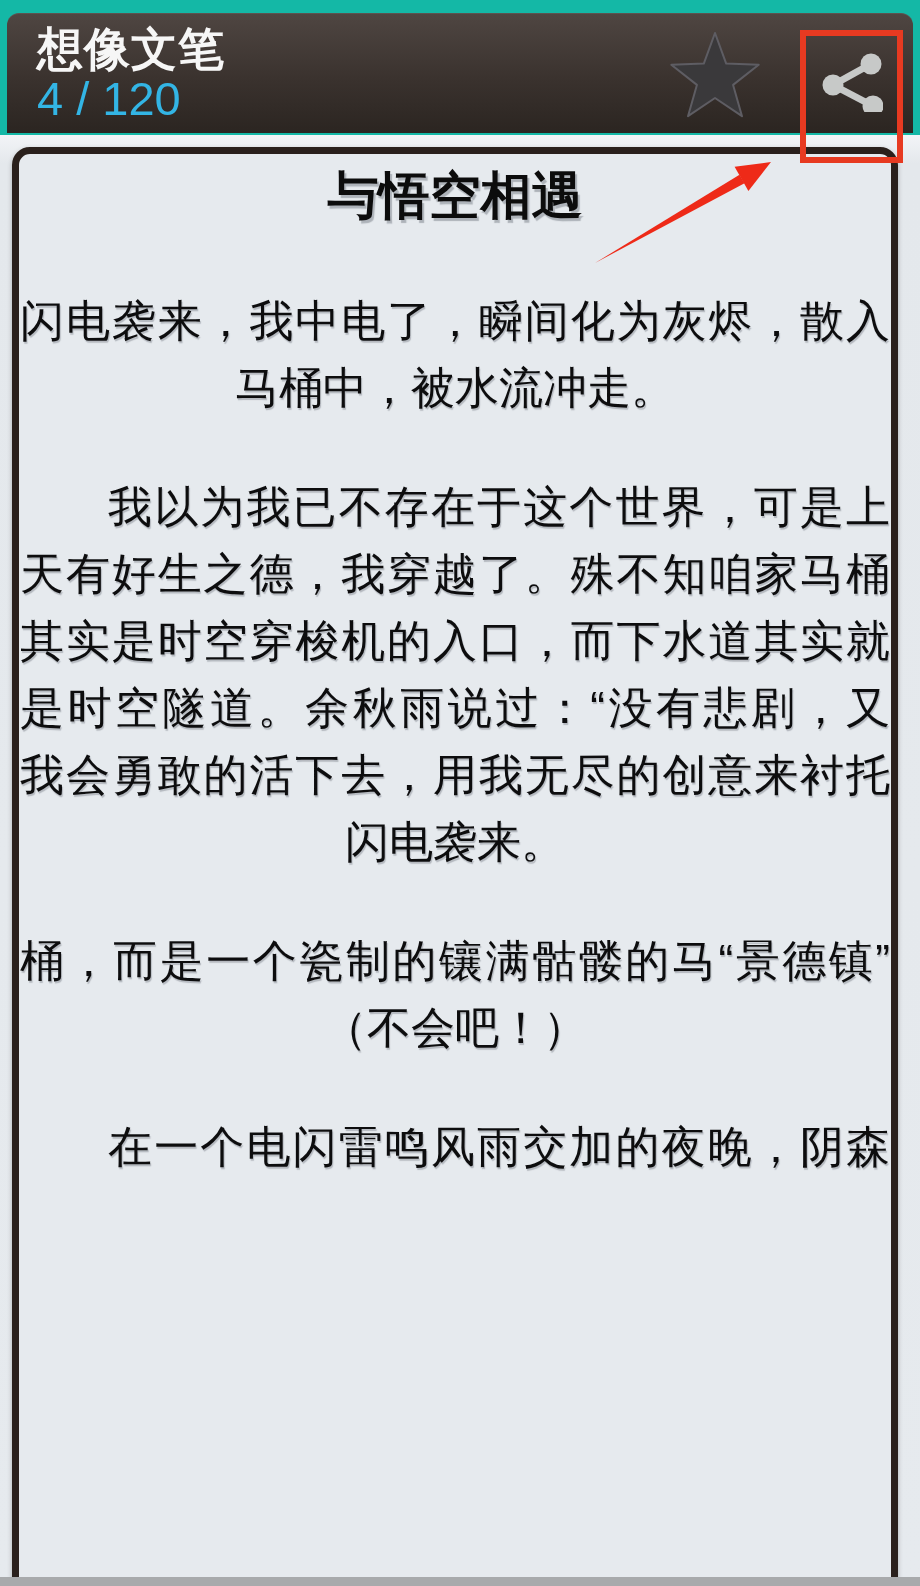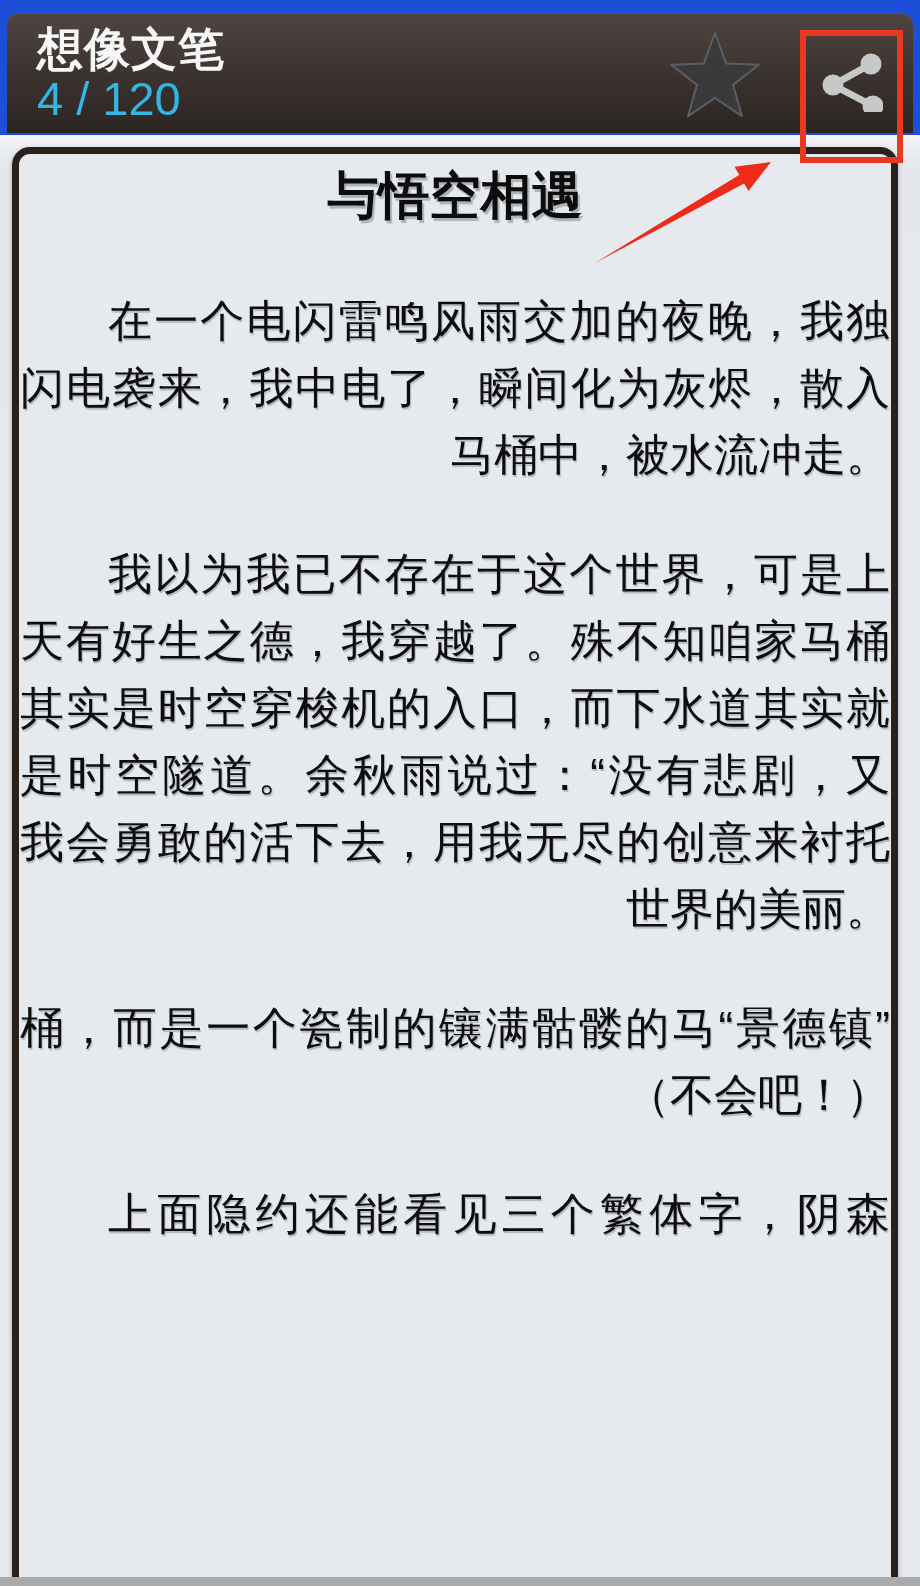--- a/index.html
+++ b/index.html
@@ -2,21 +2,21 @@
 <html><head>
 <meta charset="utf-8">
 <style>
   html,body{margin:0;padding:0;background:#555;}
   .screen{
     position:relative;width:920px;height:1586px;margin:0 auto;
     background:#e6eaee;overflow:hidden;
     font-family:"Liberation Sans","DejaVu Sans",sans-serif;
   }
   
-  .header{position:absolute;left:0;top:0;width:920px;height:135px;background:#1d4ed8;z-index:2;}
+  .header{position:absolute;left:0;top:0;width:920px;height:135px;background:#14b8a6;z-index:2;}
   .header-panel{
     position:absolute;left:7px;right:7px;top:13px;bottom:2px;
     background:linear-gradient(#4f4642,#3a322e 55%,#2b2521);
     border-radius:12px 12px 0 0;
     box-shadow:inset 0 1px 0 rgba(255,255,255,0.08);
   }
   .app-title{
     position:absolute;left:30px;top:10px;
     font-size:46px;font-weight:bold;color:#f6f6f6;line-height:52px;letter-spacing:1px;
   }
@@ -48,21 +48,21 @@
   }
   .article-body{margin-top:58px;color:#0d0d0e;}
   .para{margin:0 0 52px 0;}
   .para:last-child{margin-bottom:0;}
   .tline{
     font-size:44px;line-height:67px;height:67px;white-space:nowrap;
     text-shadow:1px 2px 1px rgba(104,110,120,0.4);
   }
   .tline.fill{text-align:justify;text-align-last:justify;text-justify:inter-ideograph;white-space:normal;overflow:hidden;}
   .tline.first{text-indent:2em;}
-  .tline.last{text-align:right;}
+  .tline.last{text-align:center;}
   
   .annot-box{
     position:absolute;left:800px;top:30px;width:103px;height:133px;
     border:6px solid #e73a21;z-index:10;pointer-events:none;box-sizing:border-box;
   }
   .annot-arrow{position:absolute;left:0;top:0;width:920px;height:1586px;z-index:9;pointer-events:none;}
   
   .bottom-strip{
     position:absolute;left:0;bottom:0;width:920px;height:9px;
     background:#a8aaac;z-index:6;
@@ -100,38 +100,37 @@
         </span>
       </div>
     </div>
   </div>
 
   <div class="content">
     <div class="page-card">
       <div class="article-title">与悟空相遇</div>
       <div class="article-body" id="article-body">
           <div class="para">
-            <div class="tline first fill">在一个电闪雷鸣风雨交加的夜晚，我独</div>
             <div class="tline fill">闪电袭来，我中电了，瞬间化为灰烬，散入</div>
             <div class="tline last">马桶中，被水流冲走。</div>
           </div>
           <div class="para">
             <div class="tline first fill">我以为我已不存在于这个世界，可是上</div>
             <div class="tline fill">天有好生之德，我穿越了。殊不知咱家马桶</div>
             <div class="tline fill">其实是时空穿梭机的入口，而下水道其实就</div>
             <div class="tline fill">是时空隧道。余秋雨说过：“没有悲剧，又</div>
             <div class="tline fill">我会勇敢的活下去，用我无尽的创意来衬托</div>
-            <div class="tline last">世界的美丽。</div>
+            <div class="tline last">闪电袭来。</div>
           </div>
           <div class="para">
             <div class="tline fill">桶，而是一个瓷制的镶满骷髅的马“景德镇”</div>
             <div class="tline last">（不会吧！）</div>
           </div>
           <div class="para">
-            <div class="tline first fill">上面隐约还能看见三个繁体字，阴森</div>
+            <div class="tline first fill">在一个电闪雷鸣风雨交加的夜晚，阴森</div>
           </div>
         </div>
     </div>
   </div>
 
   <svg class="annot-arrow" viewBox="0 0 920 1586">
     <polygon points="595,263 744.5,183.3 739.5,174.7" fill="#ee2a18"></polygon>
     <polygon points="771,162 748.4,191.1 734.6,166.7" fill="#ee2a18"></polygon>
   </svg>
   <div class="annot-box"></div>

